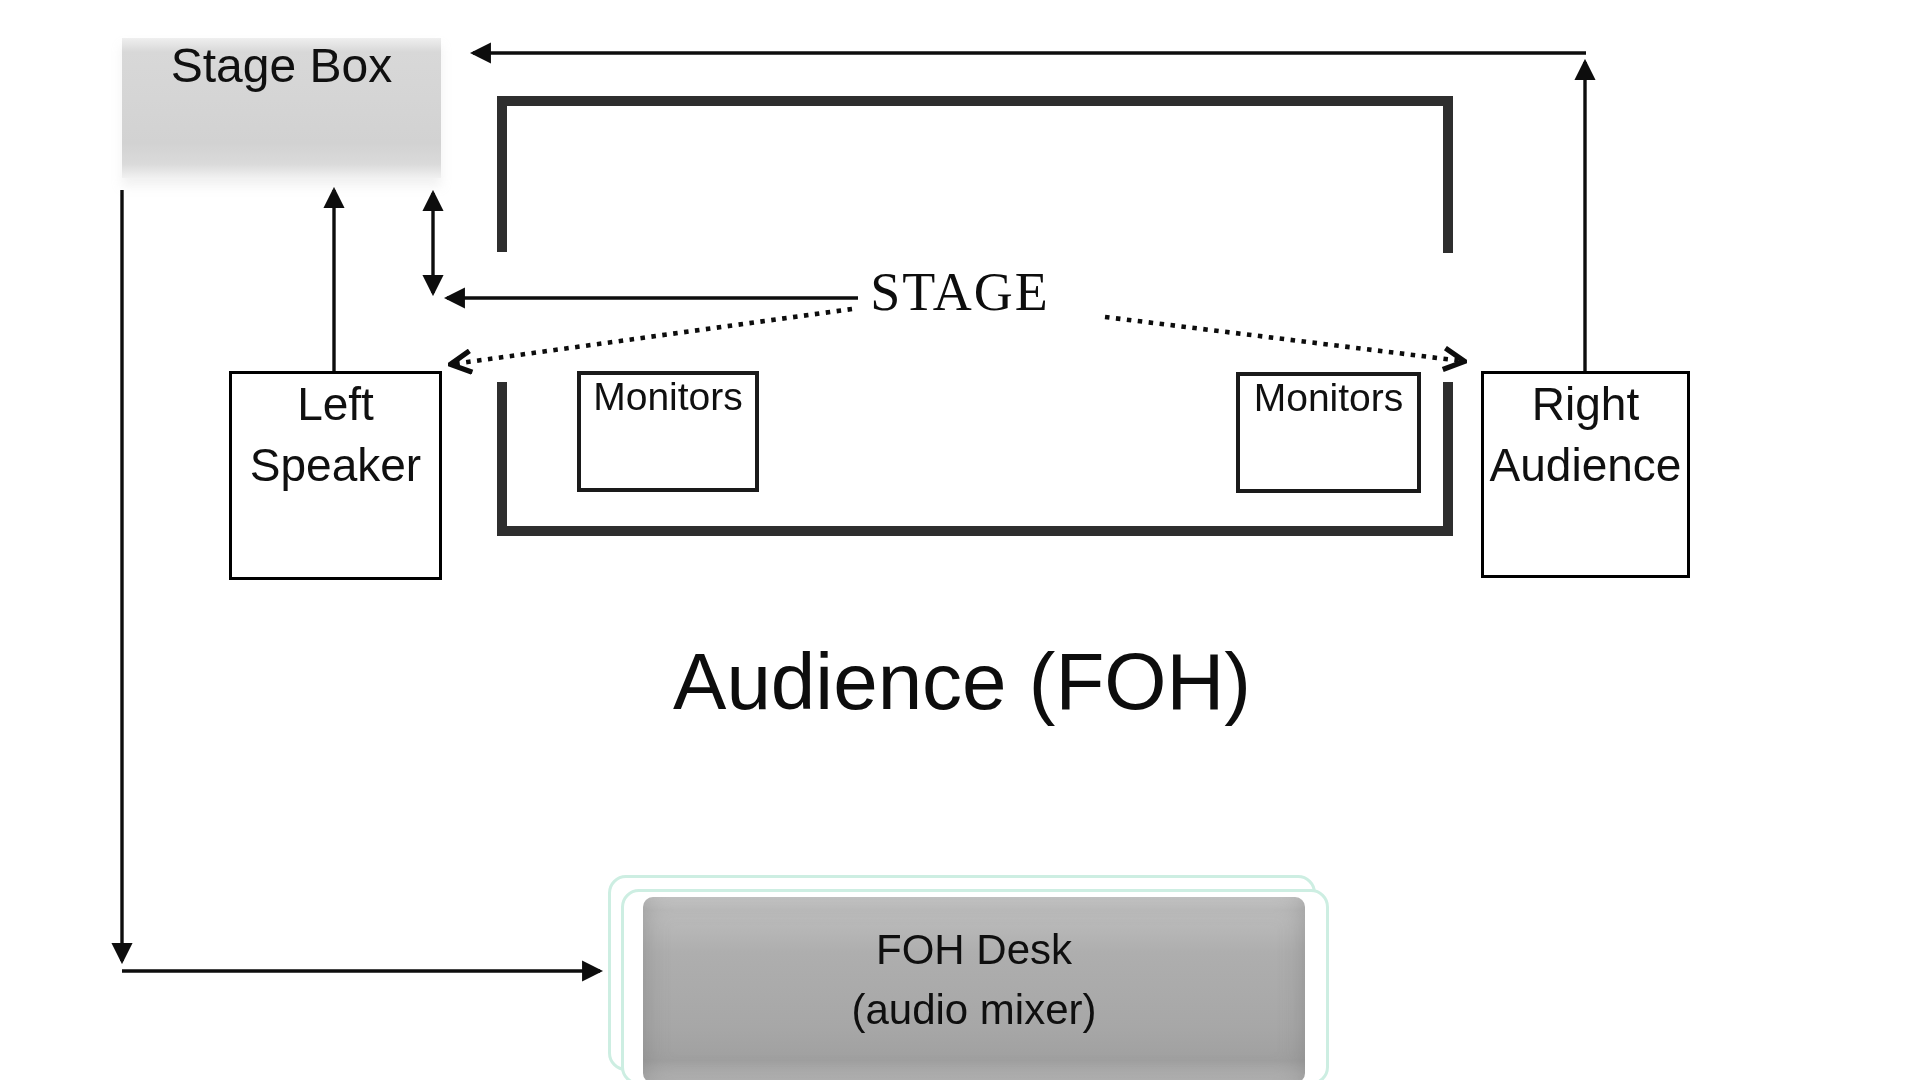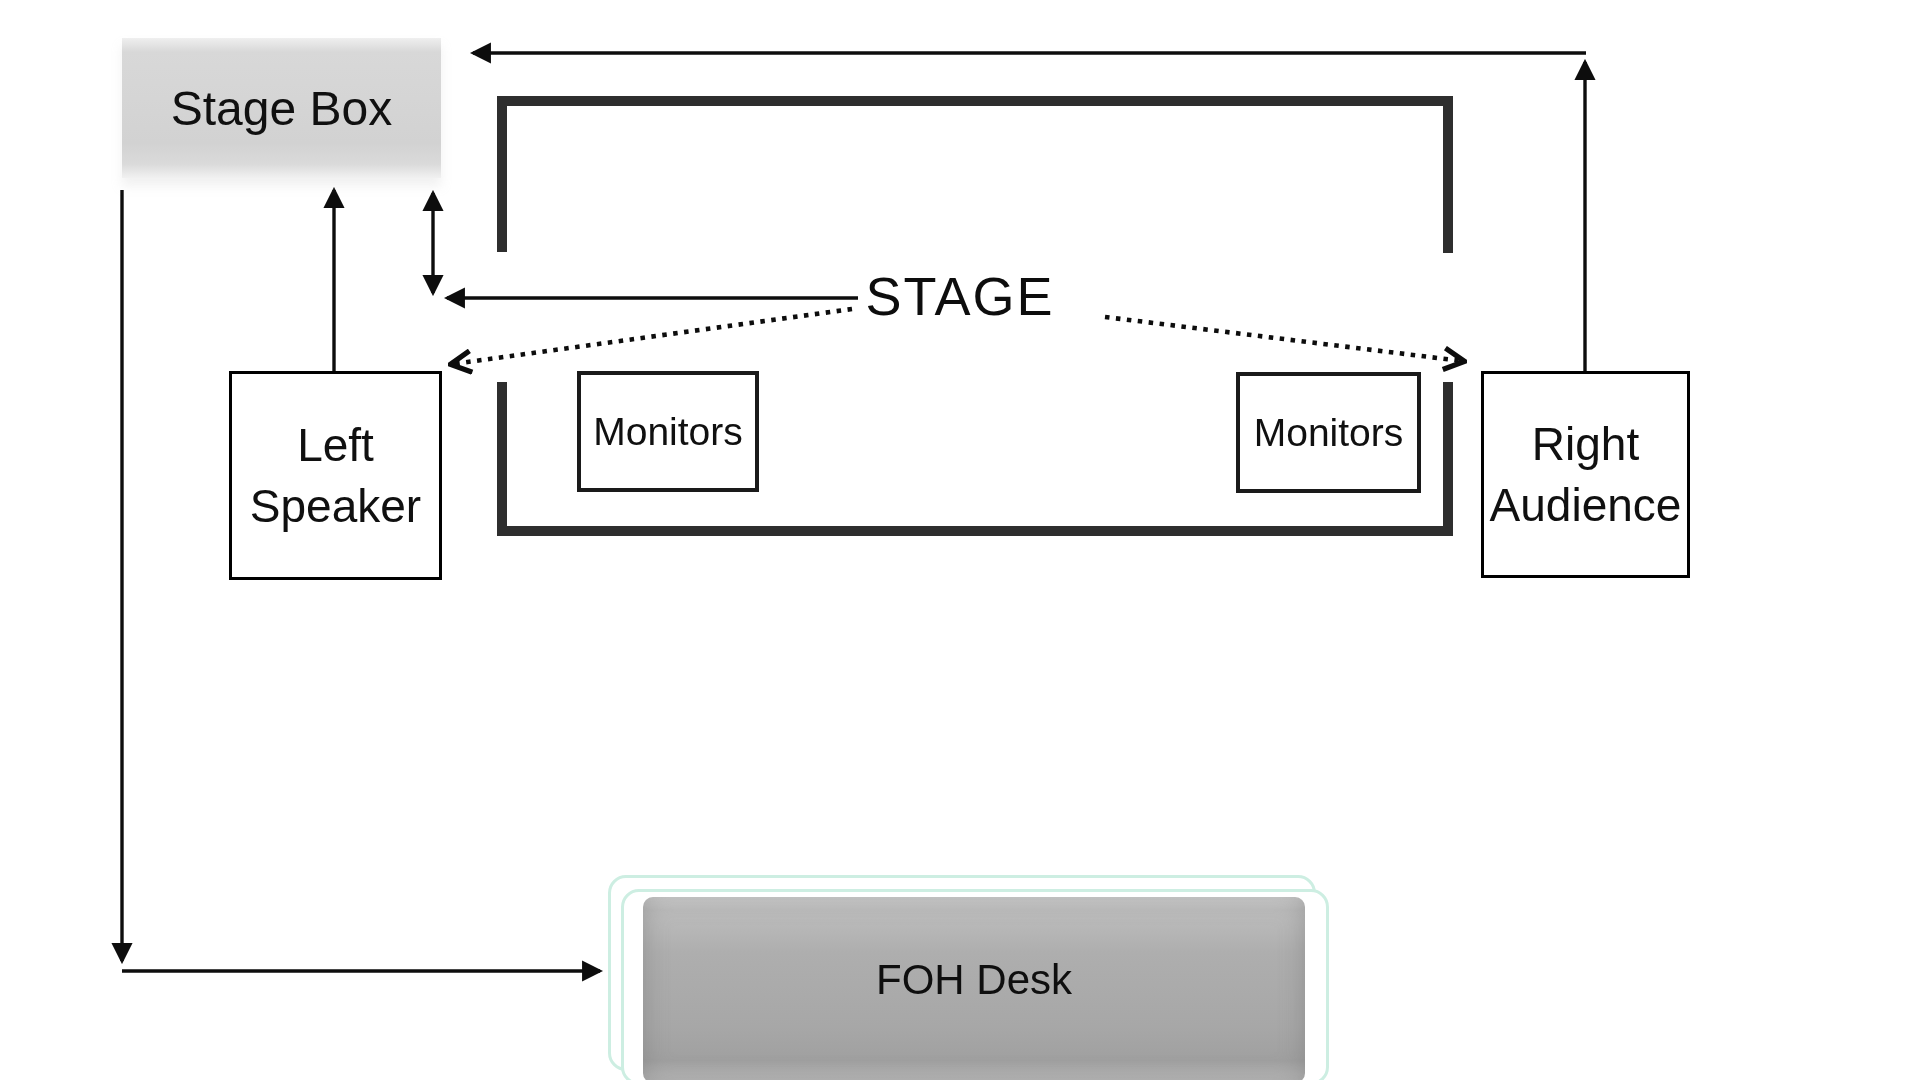--- a/index.html
+++ b/index.html
@@ -3,21 +3,21 @@
 <meta charset="utf-8">
 <style>
   html,body{margin:0;padding:0;background:#ffffff;}
   .canvas{
     position:relative;width:1920px;height:1080px;background:#ffffff;overflow:hidden;
     font-family:"Liberation Sans","DejaVu Sans",sans-serif;color:#111111;
   }
   .abs{position:absolute;}
   svg.wires{position:absolute;left:0;top:0;width:1920px;height:1080px;}
   .node{
-    position:absolute;display:flex;align-items:center;justify-content:center;
+    position:absolute;display:flex;align-items:flex-start;justify-content:center;
     text-align:center;box-sizing:border-box;
   }
   .stage-box{
     left:122px;top:38px;width:319px;height:140px;
     background:linear-gradient(180deg,#efefef 0%,#d8d8d8 10%,#d2d2d2 75%,#dadada 90%,#f1f1f1 100%);
     box-shadow:0 8px 10px rgba(200,200,200,.25);
     font-size:48px;color:#101010;
   }
   .speaker{
     background:#ffffff;border:3px solid #000000;
@@ -25,21 +25,21 @@
   }
   .left-speaker{left:229px;top:371px;width:213px;height:209px;}
   .right-speaker{left:1481px;top:371px;width:209px;height:207px;}
   .monitors{
     background:#ffffff;border:4px solid #1a1a1a;font-size:39px;color:#101010;margin-left:24px;
   }
   .monitors-left{left:553px;top:371px;width:182px;height:121px;}
   .monitors-right{left:1212px;top:372px;width:185px;height:121px;}
   .stage-label{
     left:760px;top:261px;width:400px;height:70px;
-    font-size:54px;letter-spacing:2px;color:#0d0d0d;
+    font-size:54px;letter-spacing:2px;color:#0d0d0d;font-family:Liberation Serif, serif;
   }
   .audience-label{
     left:500px;top:636px;width:924px;height:96px;
     font-size:80px;color:#0d0d0d;
   }
   .foh-back{
     left:608px;top:875px;width:702px;height:190px;border-radius:18px;
     background:#ffffff;border:3px solid #cdeee2;
   }
   .foh-front{
@@ -82,20 +82,21 @@
     <line x1="122" y1="971" x2="600" y2="971" stroke="#0d0d0d" stroke-width="3.4" marker-end="url(#ah)"></line>
 
     <line x1="852" y1="309" x2="453" y2="364" stroke="#0d0d0d" stroke-width="4.6" stroke-dasharray="4.5 6.5" marker-end="url(#dah)"></line>
     <line x1="1105" y1="317" x2="1462" y2="361" stroke="#0d0d0d" stroke-width="4.6" stroke-dasharray="4.5 6.5" marker-end="url(#dah)"></line>
   </svg>
 
   <div class="abs foh-back"></div>
   <div class="abs foh-front"></div>
   <div class="abs foh-gray">
     <div>FOH Desk</div>
+    <div>(audio mixer)</div>
   </div>
 
   <div class="node stage-box">
     <span>Stage Box</span>
   </div>
 
   <div class="node speaker left-speaker">
     <span>Left Speaker</span>
   </div>
 
@@ -108,14 +109,17 @@
   </div>
 
   <div class="node speaker right-speaker">
     <span>Right Audience</span>
   </div>
 
   <div class="node stage-label">
     <span>STAGE</span>
   </div>
 
+  <div class="node audience-label">
+    <span>Audience (FOH)</span>
+  </div>
 
 </div>
 
 </body></html>

